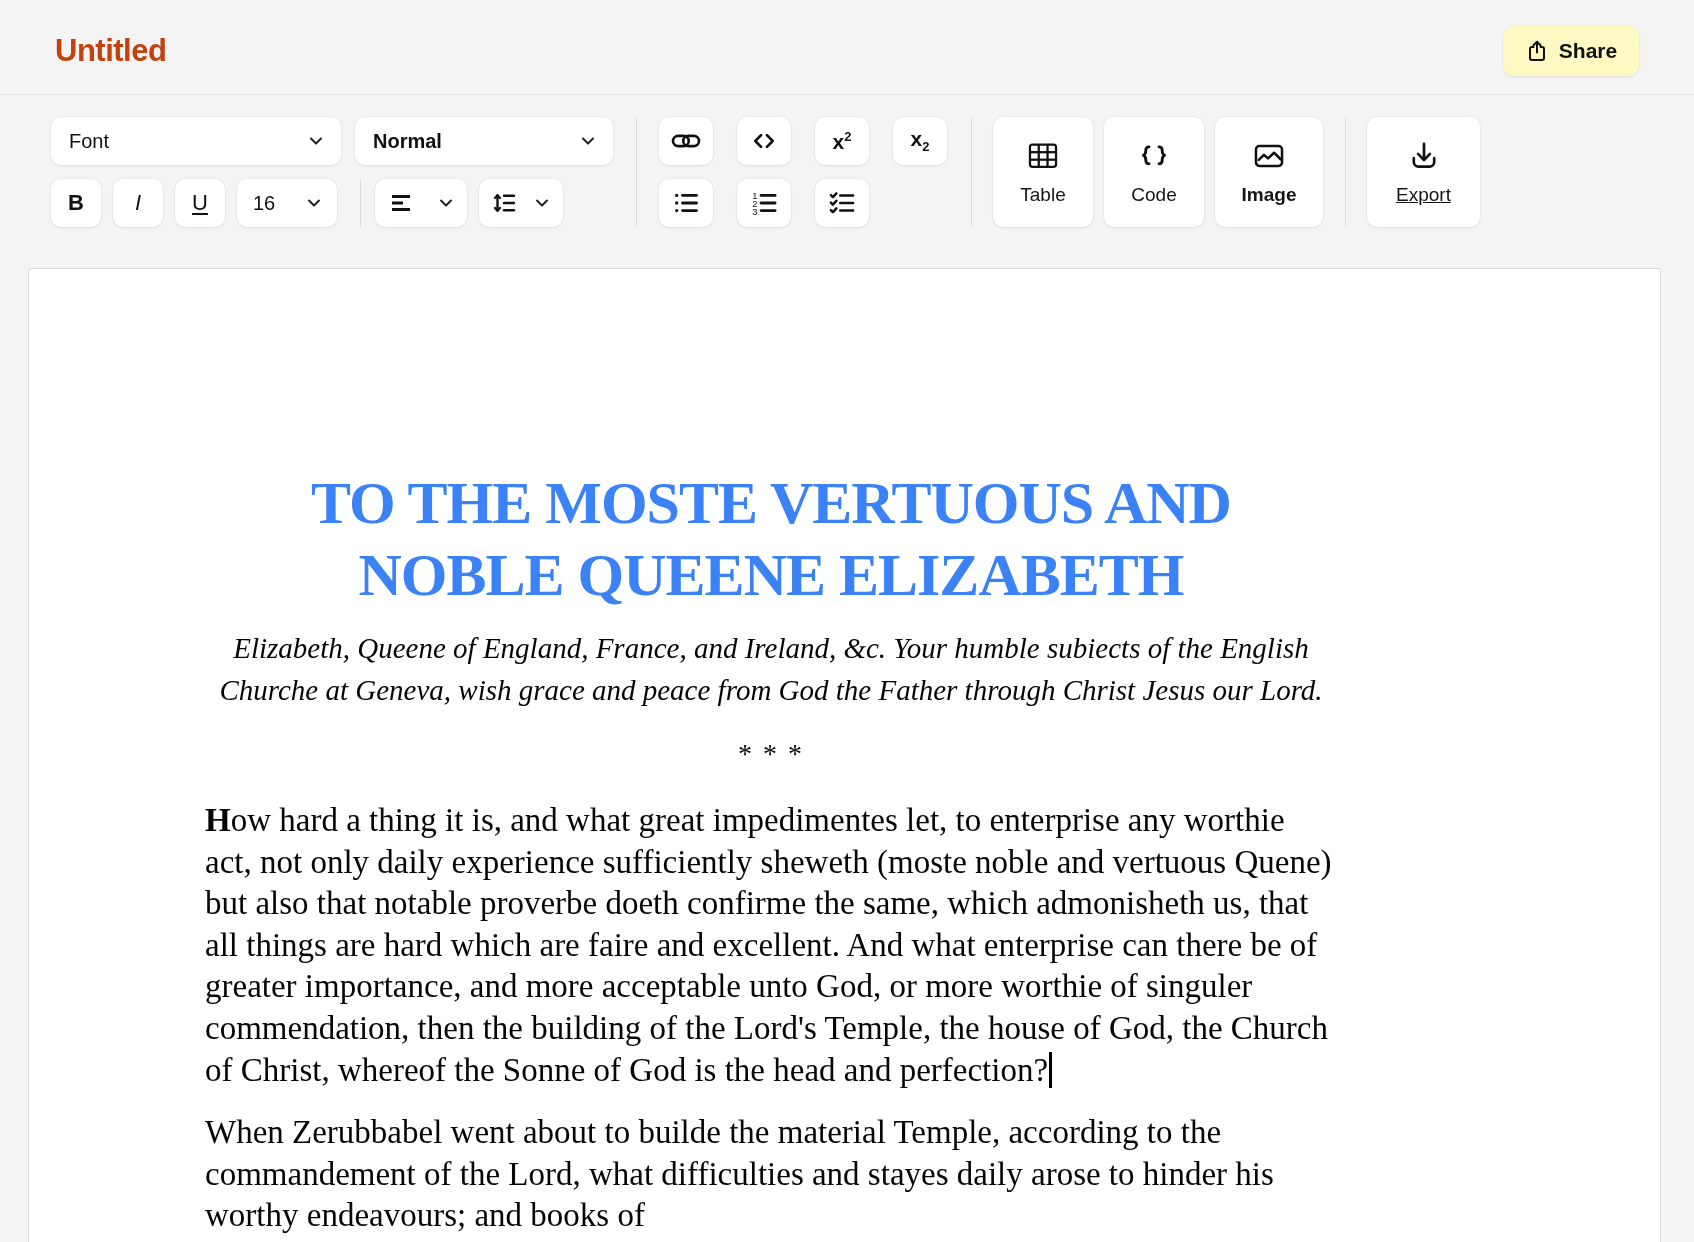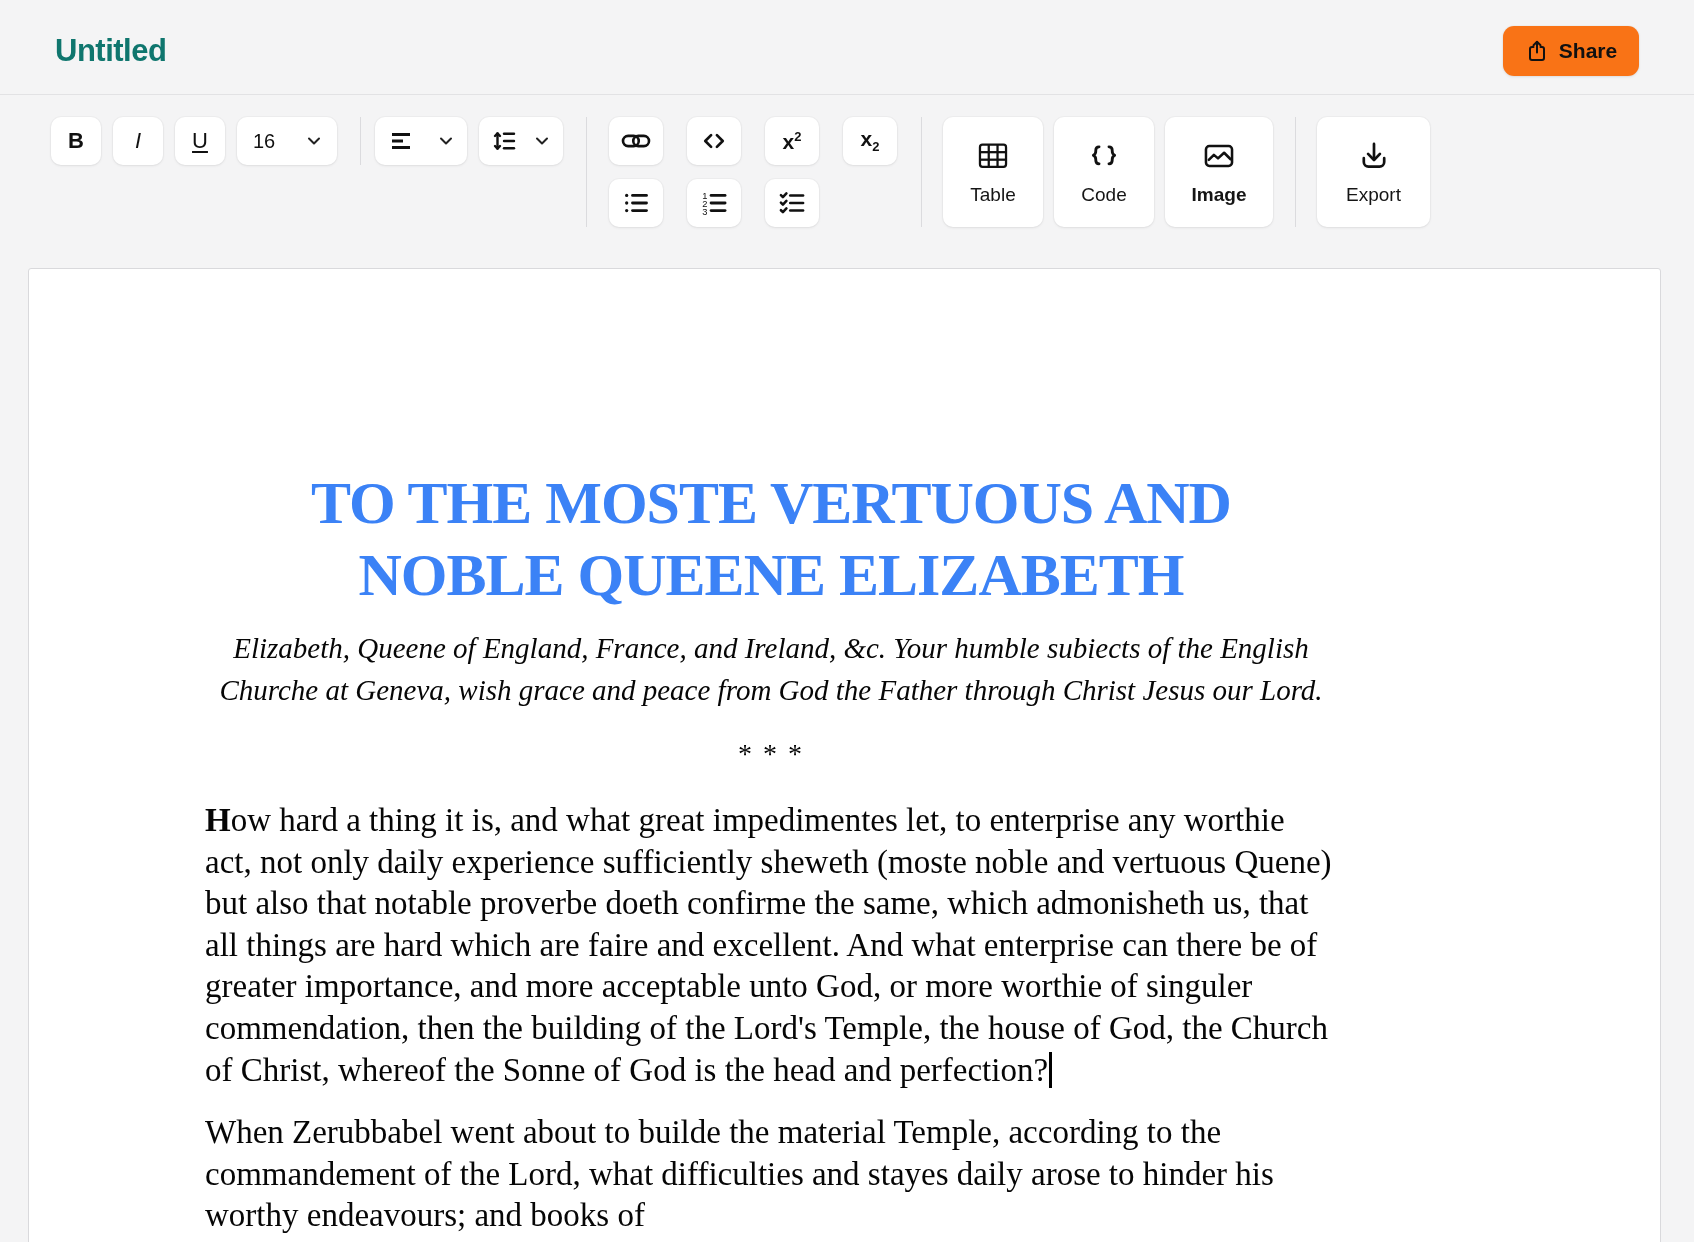--- a/index.html
+++ b/index.html
@@ -11,25 +11,25 @@
     position:relative;
   }
 
   
   .topbar {
     position:absolute; left:0; top:0; width:1694px; height:95px;
     border-bottom:1px solid #e2e2e4;
   }
   .doc-name {
     position:absolute; left:55px; top:33px;
-    font-size:31px; font-weight:700; letter-spacing:-0.5px; color:#0f766e;
+    font-size:31px; font-weight:700; letter-spacing:-0.5px; color:#c2410c;
   }
   .share-btn {
     position:absolute; left:1503px; top:26px; width:136px; height:50px;
-    background:#f97316; border:0; border-radius:11px;
+    background:#fef9c3; border:0; border-radius:11px;
     box-shadow:0 1px 3px rgba(0,0,0,.08), 0 0 0 1px rgba(0,0,0,.02);
     display:flex; align-items:center; justify-content:center; gap:10px;
     font-family:"Liberation Sans", sans-serif;
     font-size:21px; font-weight:700; color:#111; cursor:pointer;
   }
 
   
   .toolbar {
     position:absolute; left:51px; top:117px; height:110px;
     display:flex; align-items:flex-start;
@@ -69,21 +69,21 @@
   .supsub sub { font-size:13px; font-weight:600; }
 
   .tall-btn {
     width:100px; height:110px;
     flex-direction:column; justify-content:center; gap:11px;
     font-size:19px; color:#151515;
   }
   .t-table { margin-left:21px; }
   .t-code  { margin-left:11px; }
   .t-image { margin-left:11px; width:108px;font-weight:bold; }
-  .t-export{ margin-left:21px; width:113px; }
+  .t-export{ margin-left:21px; width:113px;text-decoration:underline; }
   .div-a { margin-left:23px; }
   .div-b { margin-left:24px; }
   .div-c { margin-left:22px; }
 
   .icon { display:block; }
 
   
   .doc-card {
     position:absolute; left:28px; top:268px; width:1633px; height:1400px;
     background:#fff; border:1px solid #d9d9dc; border-radius:3px;
@@ -125,20 +125,34 @@
       <path d="M12 13.5V3"></path>
       <path d="M8.5 6.2 12 2.8l3.5 3.4"></path>
     </svg>
     <span>Share</span>
   </button>
 </header>
 
 <div class="toolbar">
 
   <div class="tb-col">
+    <div class="tb-row">
+      <div class="btn dd w-font">
+        <span class="lbl">Font</span>
+        <svg class="icon" width="18" height="18" viewBox="0 0 18 18" fill="none" stroke="#222" stroke-width="2" stroke-linecap="round" stroke-linejoin="round">
+            <path d="m4 6.5 5 5 5-5"></path>
+          </svg>
+      </div>
+      <div class="btn dd w-style">
+        <span class="lbl bold">Normal</span>
+        <svg class="icon" width="18" height="18" viewBox="0 0 18 18" fill="none" stroke="#222" stroke-width="2" stroke-linecap="round" stroke-linejoin="round">
+            <path d="m4 6.5 5 5 5-5"></path>
+          </svg>
+      </div>
+    </div>
     <div class="tb-row">
       <button class="btn sq b-bold">B</button>
       <button class="btn sq b-italic">I</button>
       <button class="btn sq b-under">U</button>
       <div class="btn dd w-size">
         <span class="lbl">16</span>
         <svg class="icon" width="18" height="18" viewBox="0 0 18 18" fill="none" stroke="#222" stroke-width="2" stroke-linecap="round" stroke-linejoin="round">
             <path d="m4 6.5 5 5 5-5"></path>
           </svg>
       </div>

